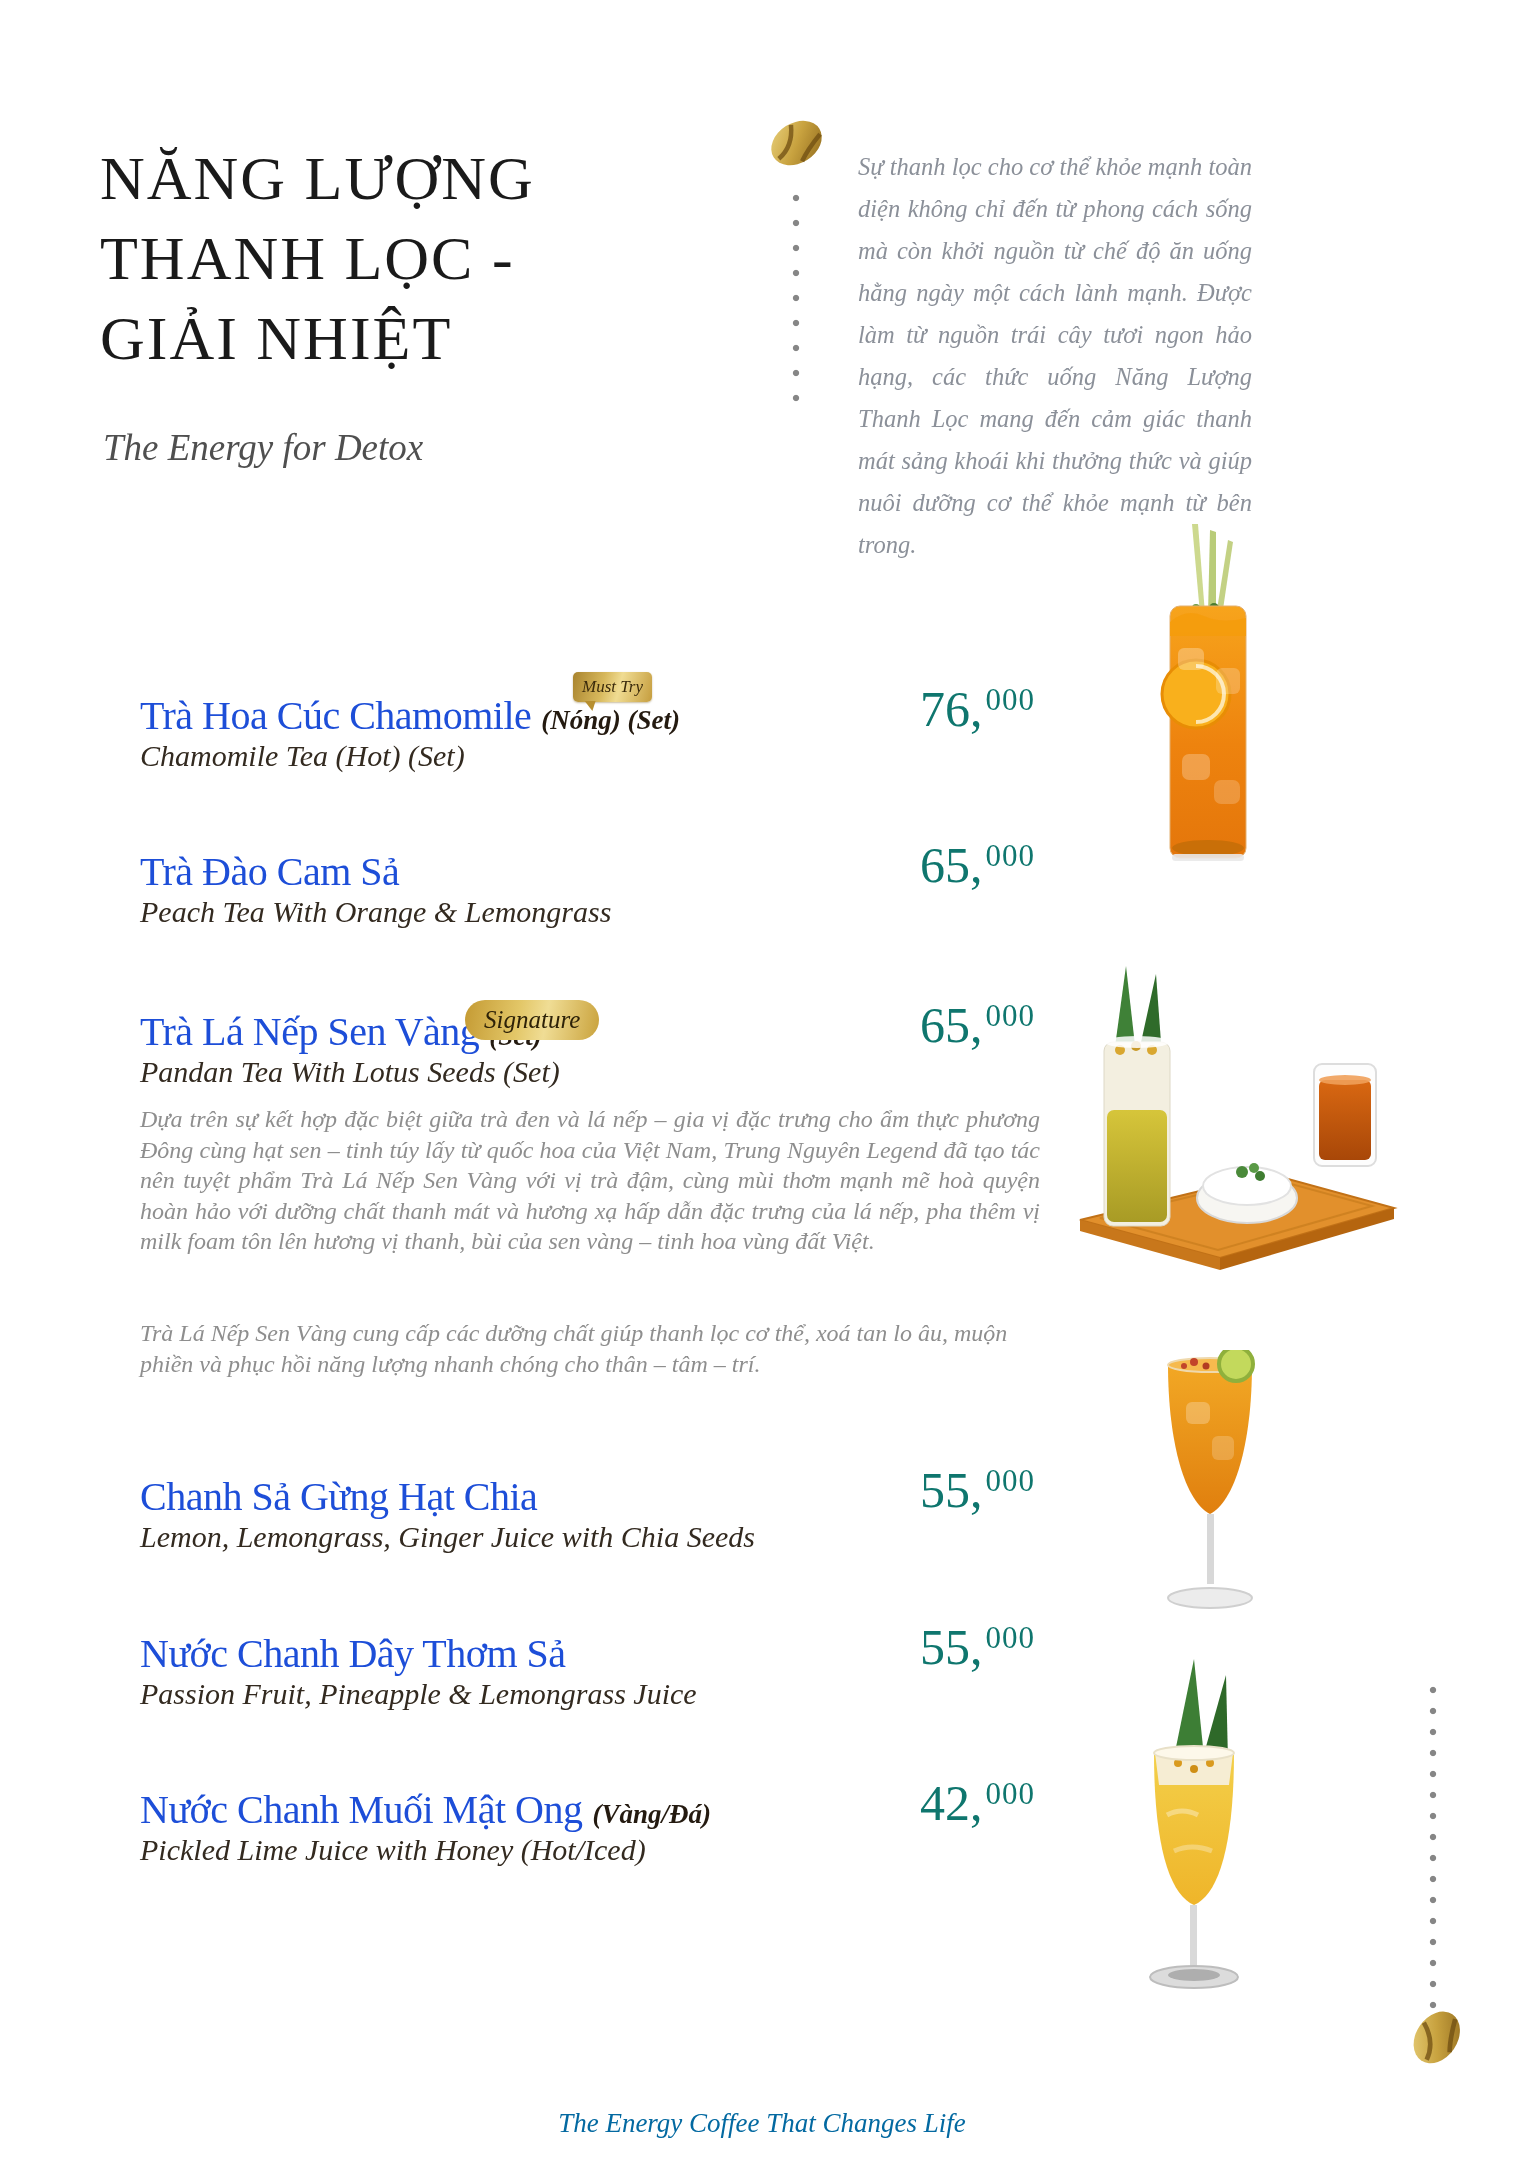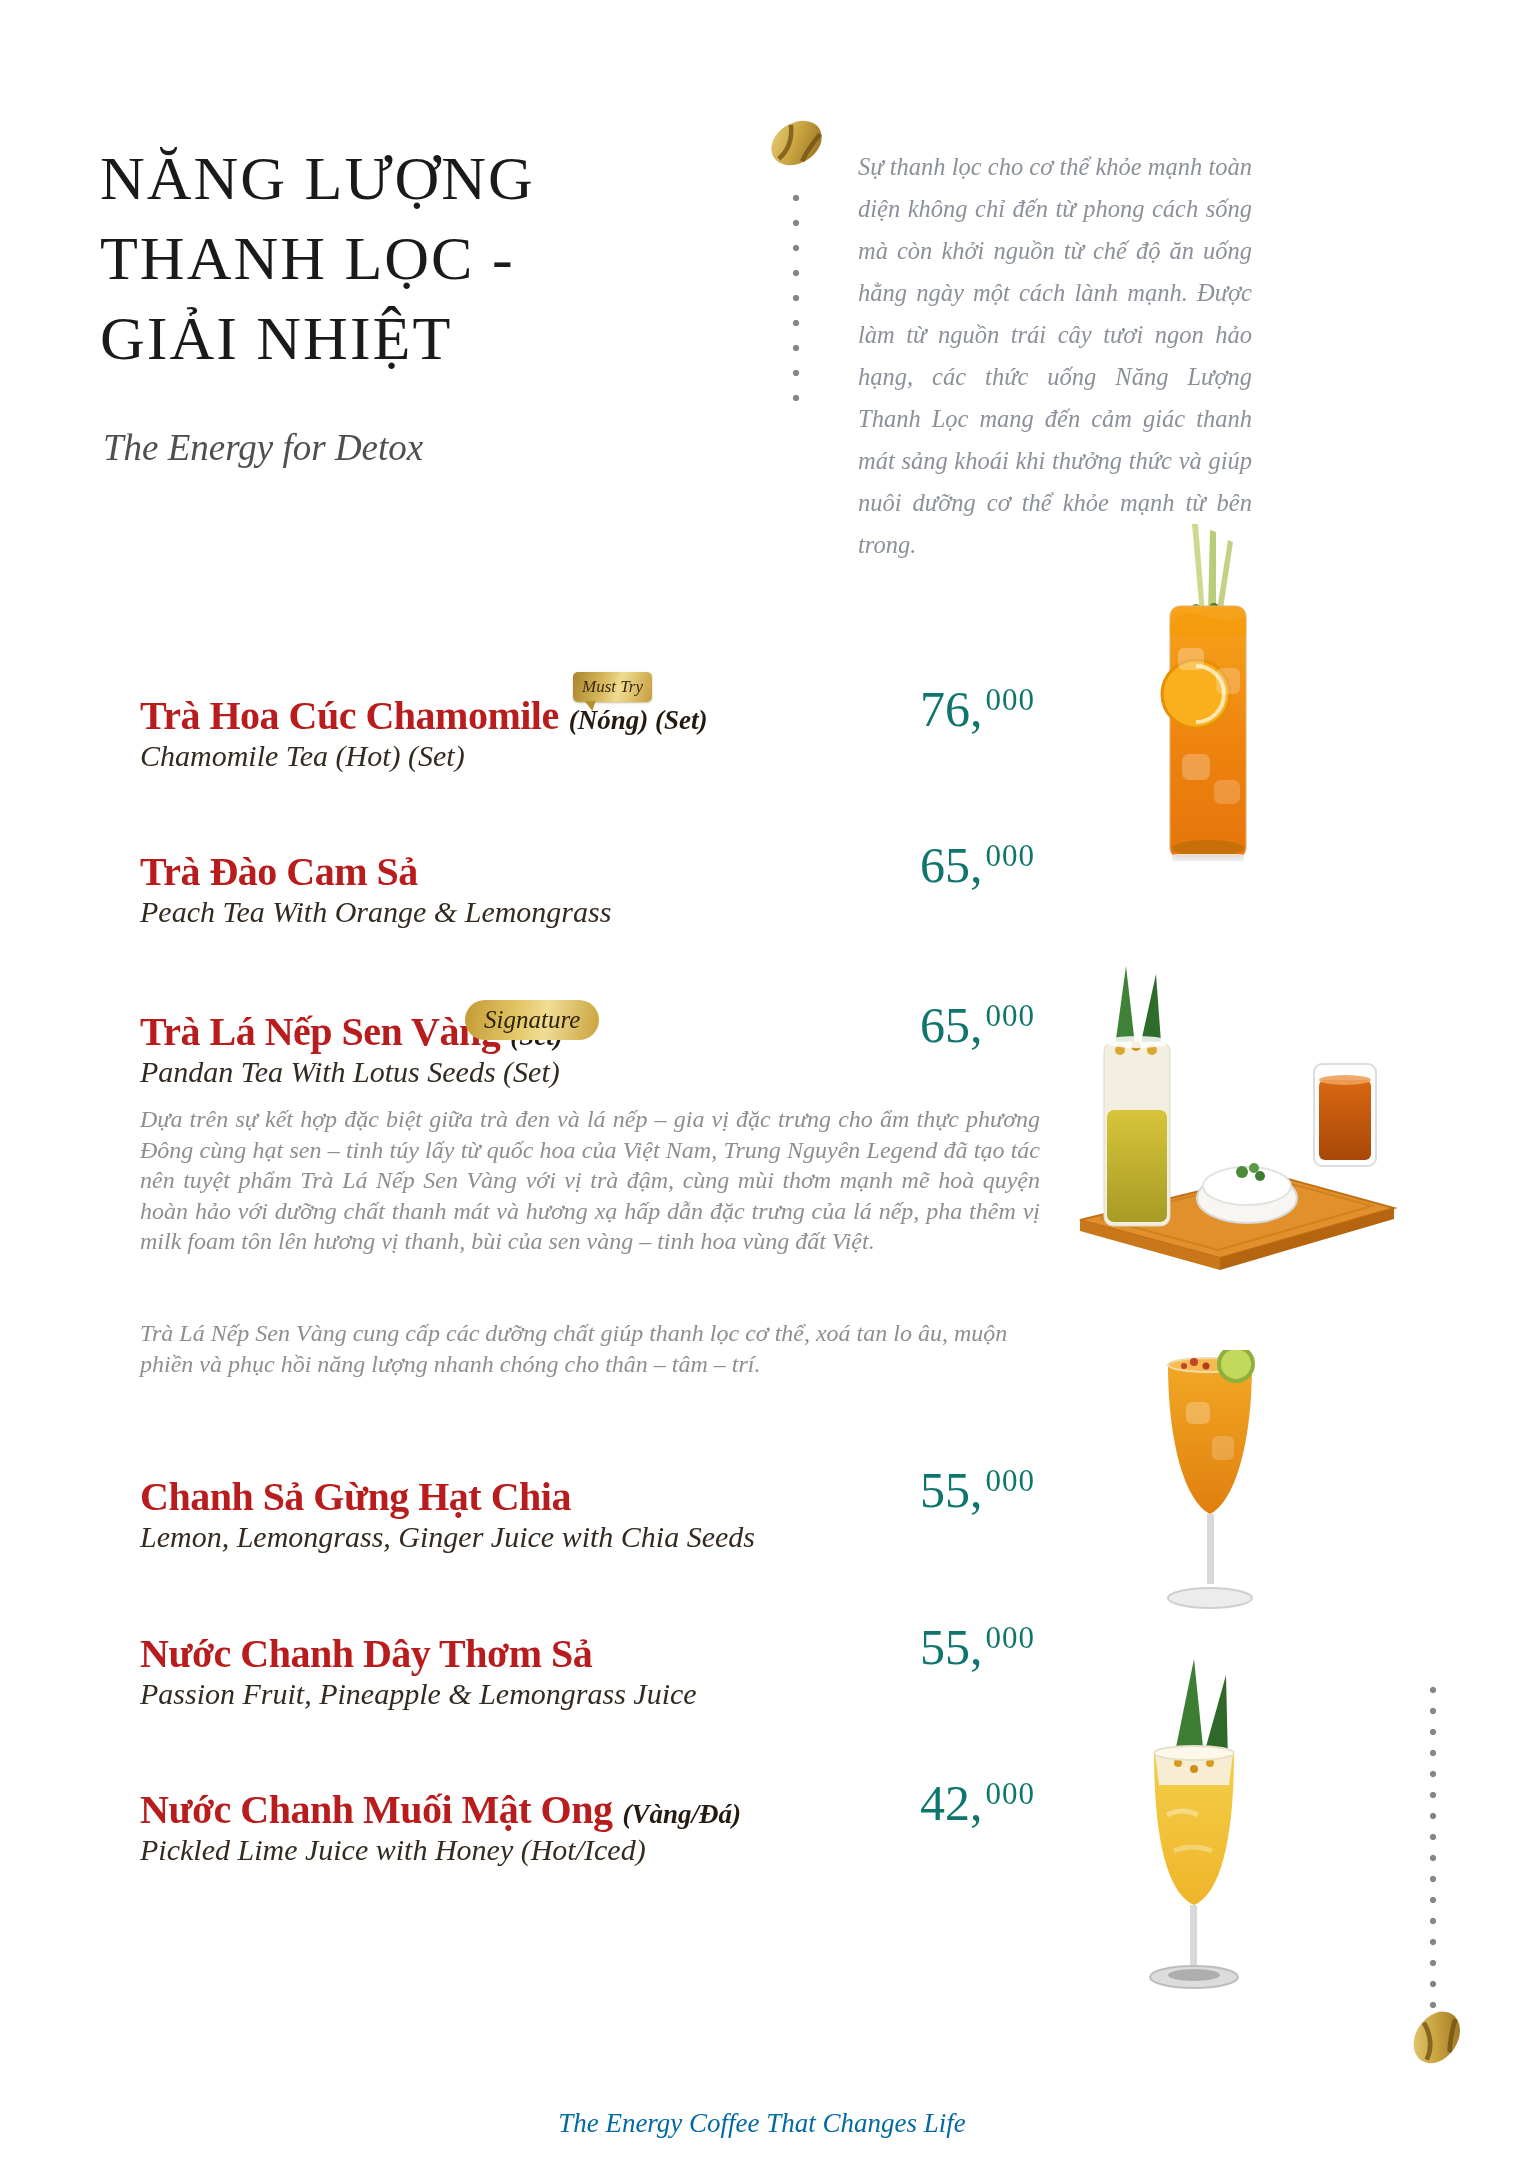--- a/index.html
+++ b/index.html
@@ -29,21 +29,21 @@
   .dots-2{ left:1429px; top:1686px; height:326px; background-size:8px 21px; }
   .intro{
     position:absolute; left:858px; top:146px; width:394px;
     font-size:24.5px; line-height:42px; font-style:italic;
     color:#8b9099; text-align:justify;
   }
   
   .item{ position:absolute; left:140px; width:920px; }
   .name-row{ white-space:nowrap; }
   .name{
-    font-size:40px; font-weight:700; color:#b91c1c; letter-spacing:-0.5px;
+    font-size:40px; font-weight:400; color:#1d4ed8; letter-spacing:-0.5px;
   }
   .note{
     font-size:27px; font-style:italic; font-weight:700; color:#241a10; margin-left:10px;margin-top:16px;
   }
   .sub{
     margin-top:0; font-size:30px; font-style:italic; color:#332a20;
   }
   .price{
     position:absolute; left:780px; top:-12px; white-space:nowrap;
     font-size:50px; color:#0f766e;

